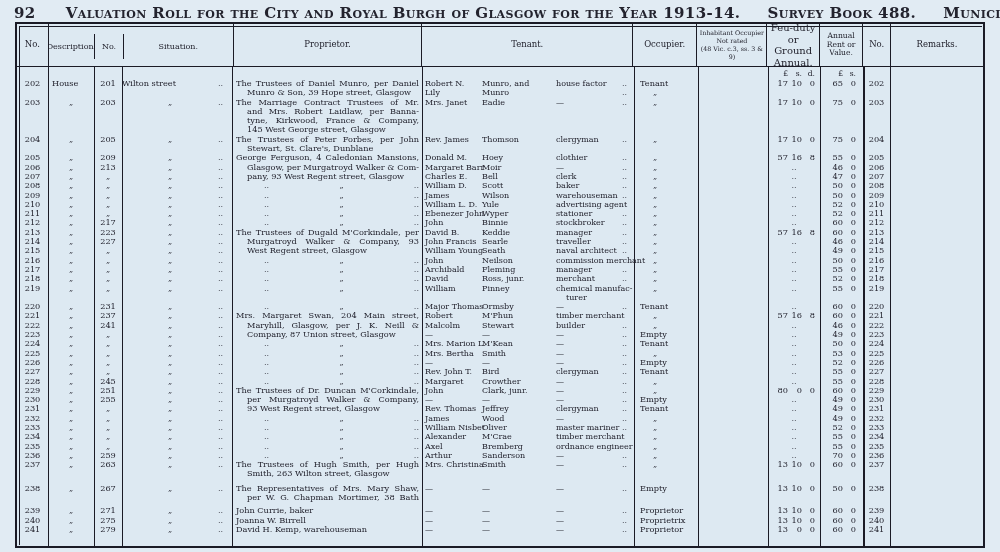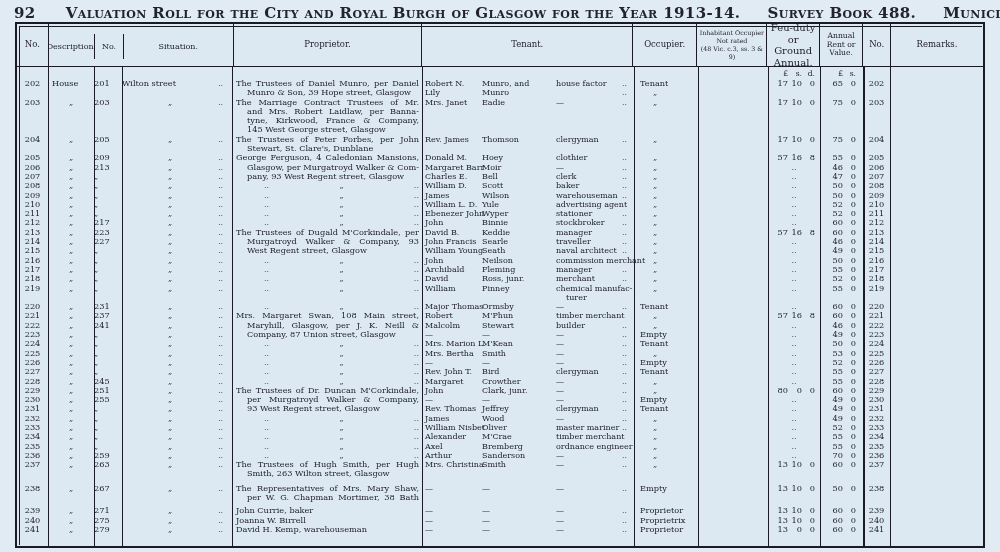--- a/index.html
+++ b/index.html
@@ -49,21 +49,21 @@
   
   .tdata{position:relative;height:478px;overflow:hidden;padding-top:1px;}
   .vline{position:absolute;top:0;bottom:0;width:1px;background:#1b1b26;z-index:2;}
   .vline.heavy{width:2px;}
   .line{display:flex;height:9.3px;line-height:9.3px;font-size:8.2px;white-space:nowrap;position:relative;z-index:3;}
   .line.cur{height:11px;line-height:11px;font-size:7.6px;}
   .c{overflow:visible;}
   .c-no{width:31px;text-align:center;}
   .c-desc{width:46px;padding-left:4px;box-sizing:border-box;}
   .c-desc.dit{text-align:center;padding-left:0;}
-  .c-sitno{width:28px;text-align:left;}
+  .c-sitno{width:28px;text-align:center;}
   .c-sit{width:110px;display:flex;box-sizing:border-box;}
   .c-sit .st{flex:1;box-sizing:border-box;}
   .c-sit .st.dit{text-align:center;padding-left:0;}
   .c-sit .dots{width:14px;text-align:left;}
   .c-prop{width:190px;box-sizing:border-box;}
   .pt{display:block;width:100%;box-sizing:border-box;padding:0 3px 0 4px;}
   .pt.cont{padding-left:15px;}
   .pt.just{text-align:justify;text-align-last:justify;}
   .pdit{display:flex;justify-content:space-between;box-sizing:border-box;padding:0 3px 0 32px;width:100%;}
   .c-ten{width:212px;display:flex;font-size:8px;}
@@ -897,21 +897,21 @@
       </div>
       <div class="line">
         <div class="c c-no">221</div>
         <div class="c c-desc dit">„</div>
         <div class="c c-sitno">237</div>
         <div class="c c-sit">
           <div class="st dit">„</div>
           <div class="dots">..</div>
         </div>
         <div class="c c-prop">
-          <div class="pt just">Mrs. Margaret Swan, 108 Main street,</div>
+          <div class="pt just">Mrs. Margaret Swan, 204 Main street,</div>
         </div>
         <div class="c c-ten">
           <div class="tf">Robert</div>
           <div class="tl">M'Phun</div>
           <div class="toc">timber merchant</div>
           <div class="tdots"></div>
         </div>
         <div class="c c-occ dit">„</div>
         <div class="c c-inh"></div>
         <div class="c c-feu">

